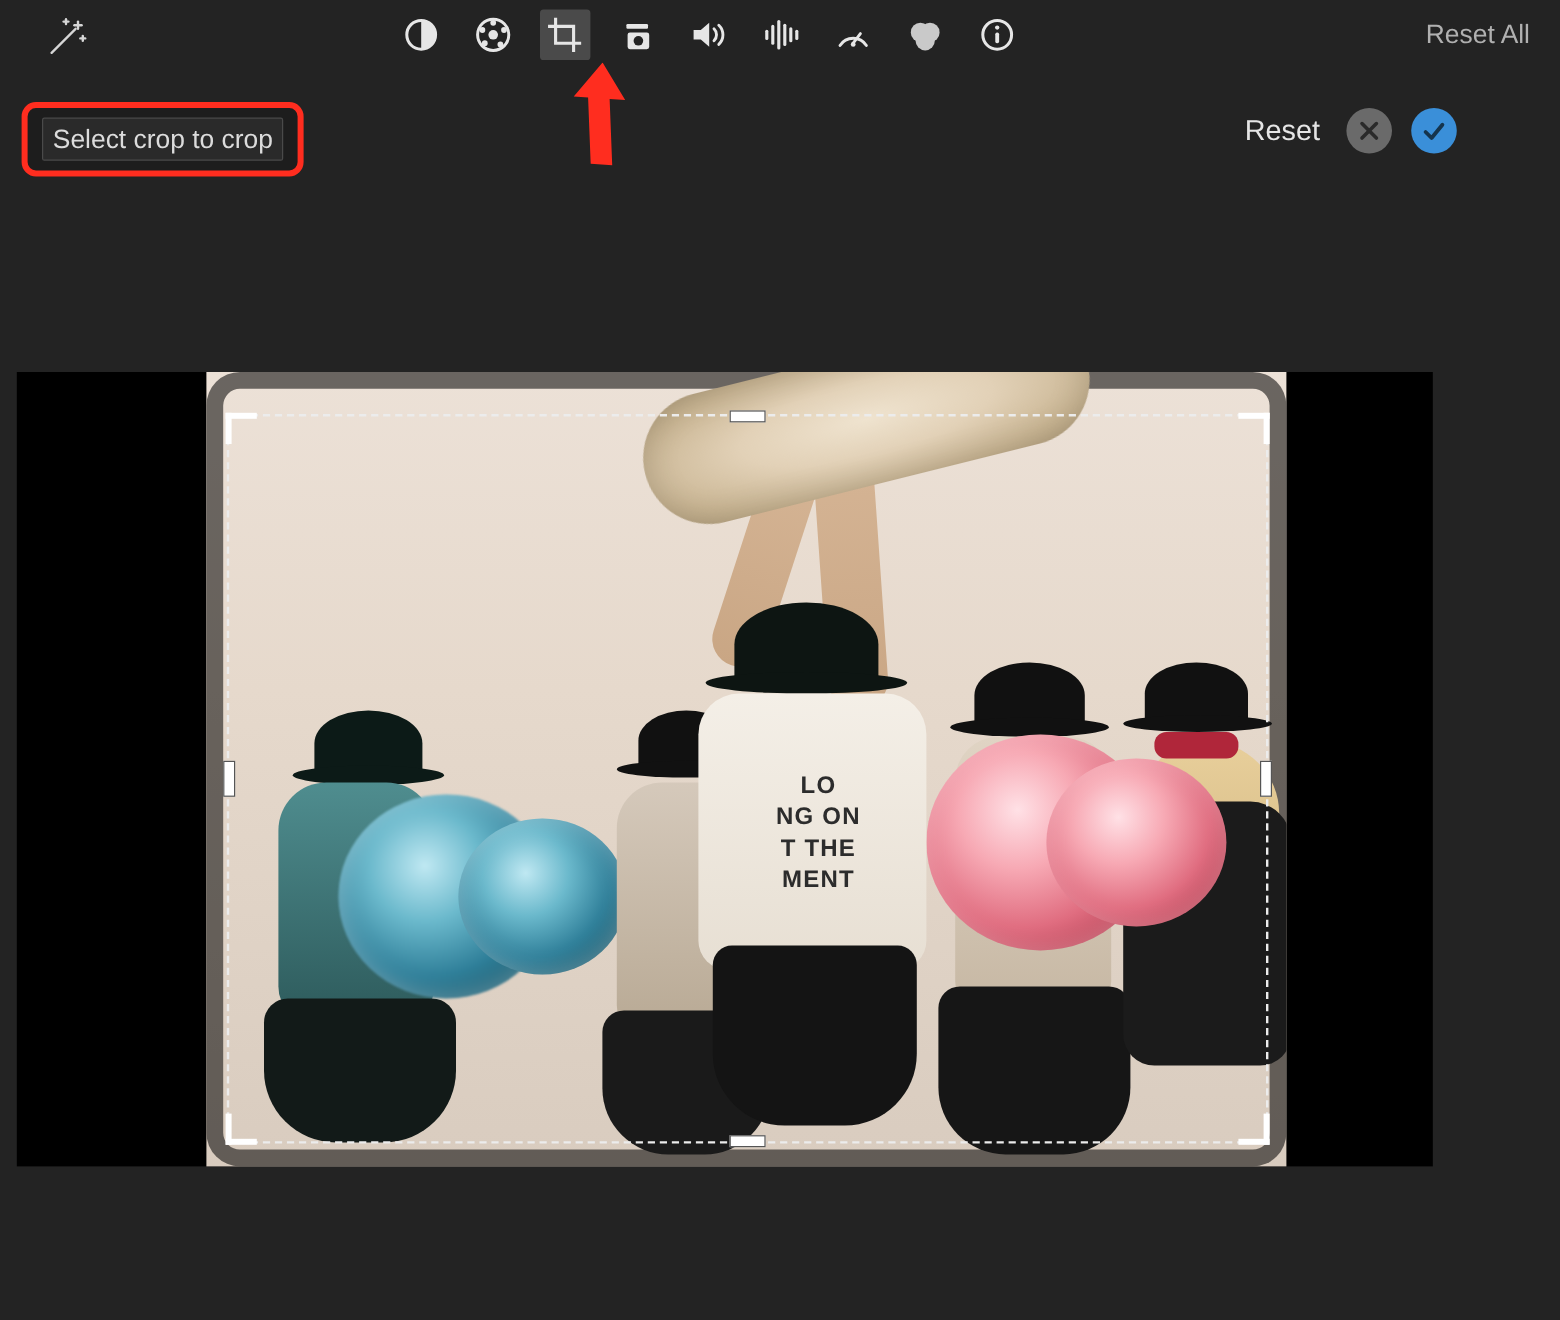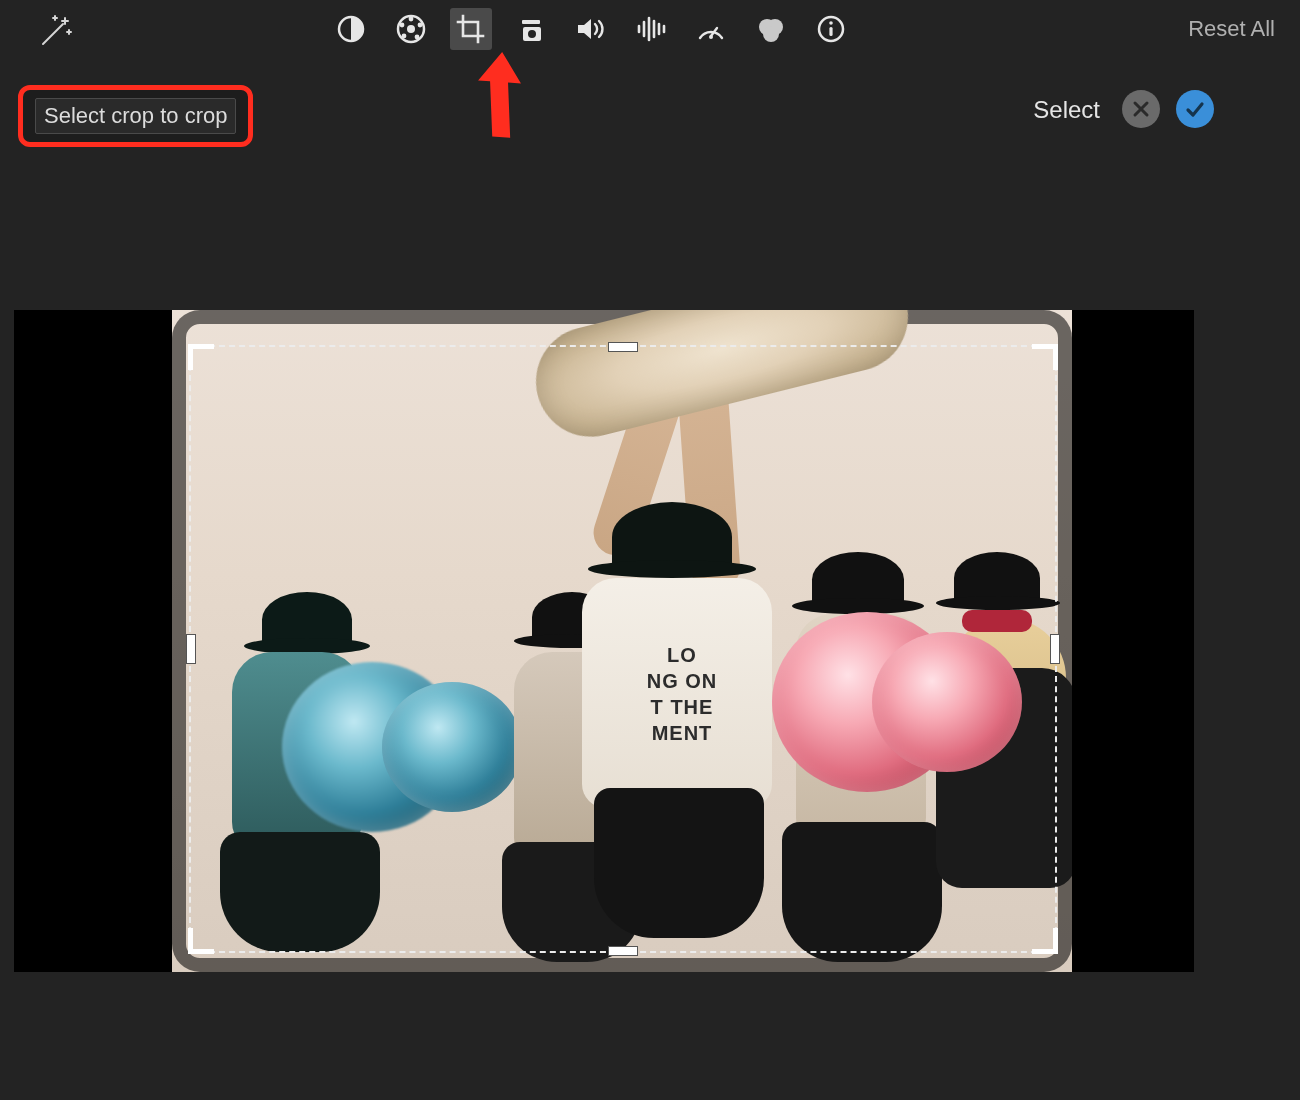--- a/index.html
+++ b/index.html
@@ -326,21 +326,21 @@
     </span>
   </div>
 
   <span class="reset-all">Reset All</span>
 </div>
 
 <div class="crop-instruction-box">
   <div class="crop-instruction-inner">Select crop to crop</div>
 </div>
 
-<span class="reset-btn">Select</span>
+<span class="reset-btn">Reset</span>
 
 <span class="circle-btn cancel-btn">
   <svg width="22" height="22" viewBox="0 0 22 22">
       <g stroke="#2a2a2a" stroke-width="3" stroke-linecap="round">
         <line x1="5" y1="5" x2="17" y2="17"></line>
         <line x1="17" y1="5" x2="5" y2="17"></line>
       </g>
     </svg>
 </span>
 <span class="circle-btn confirm-btn">

